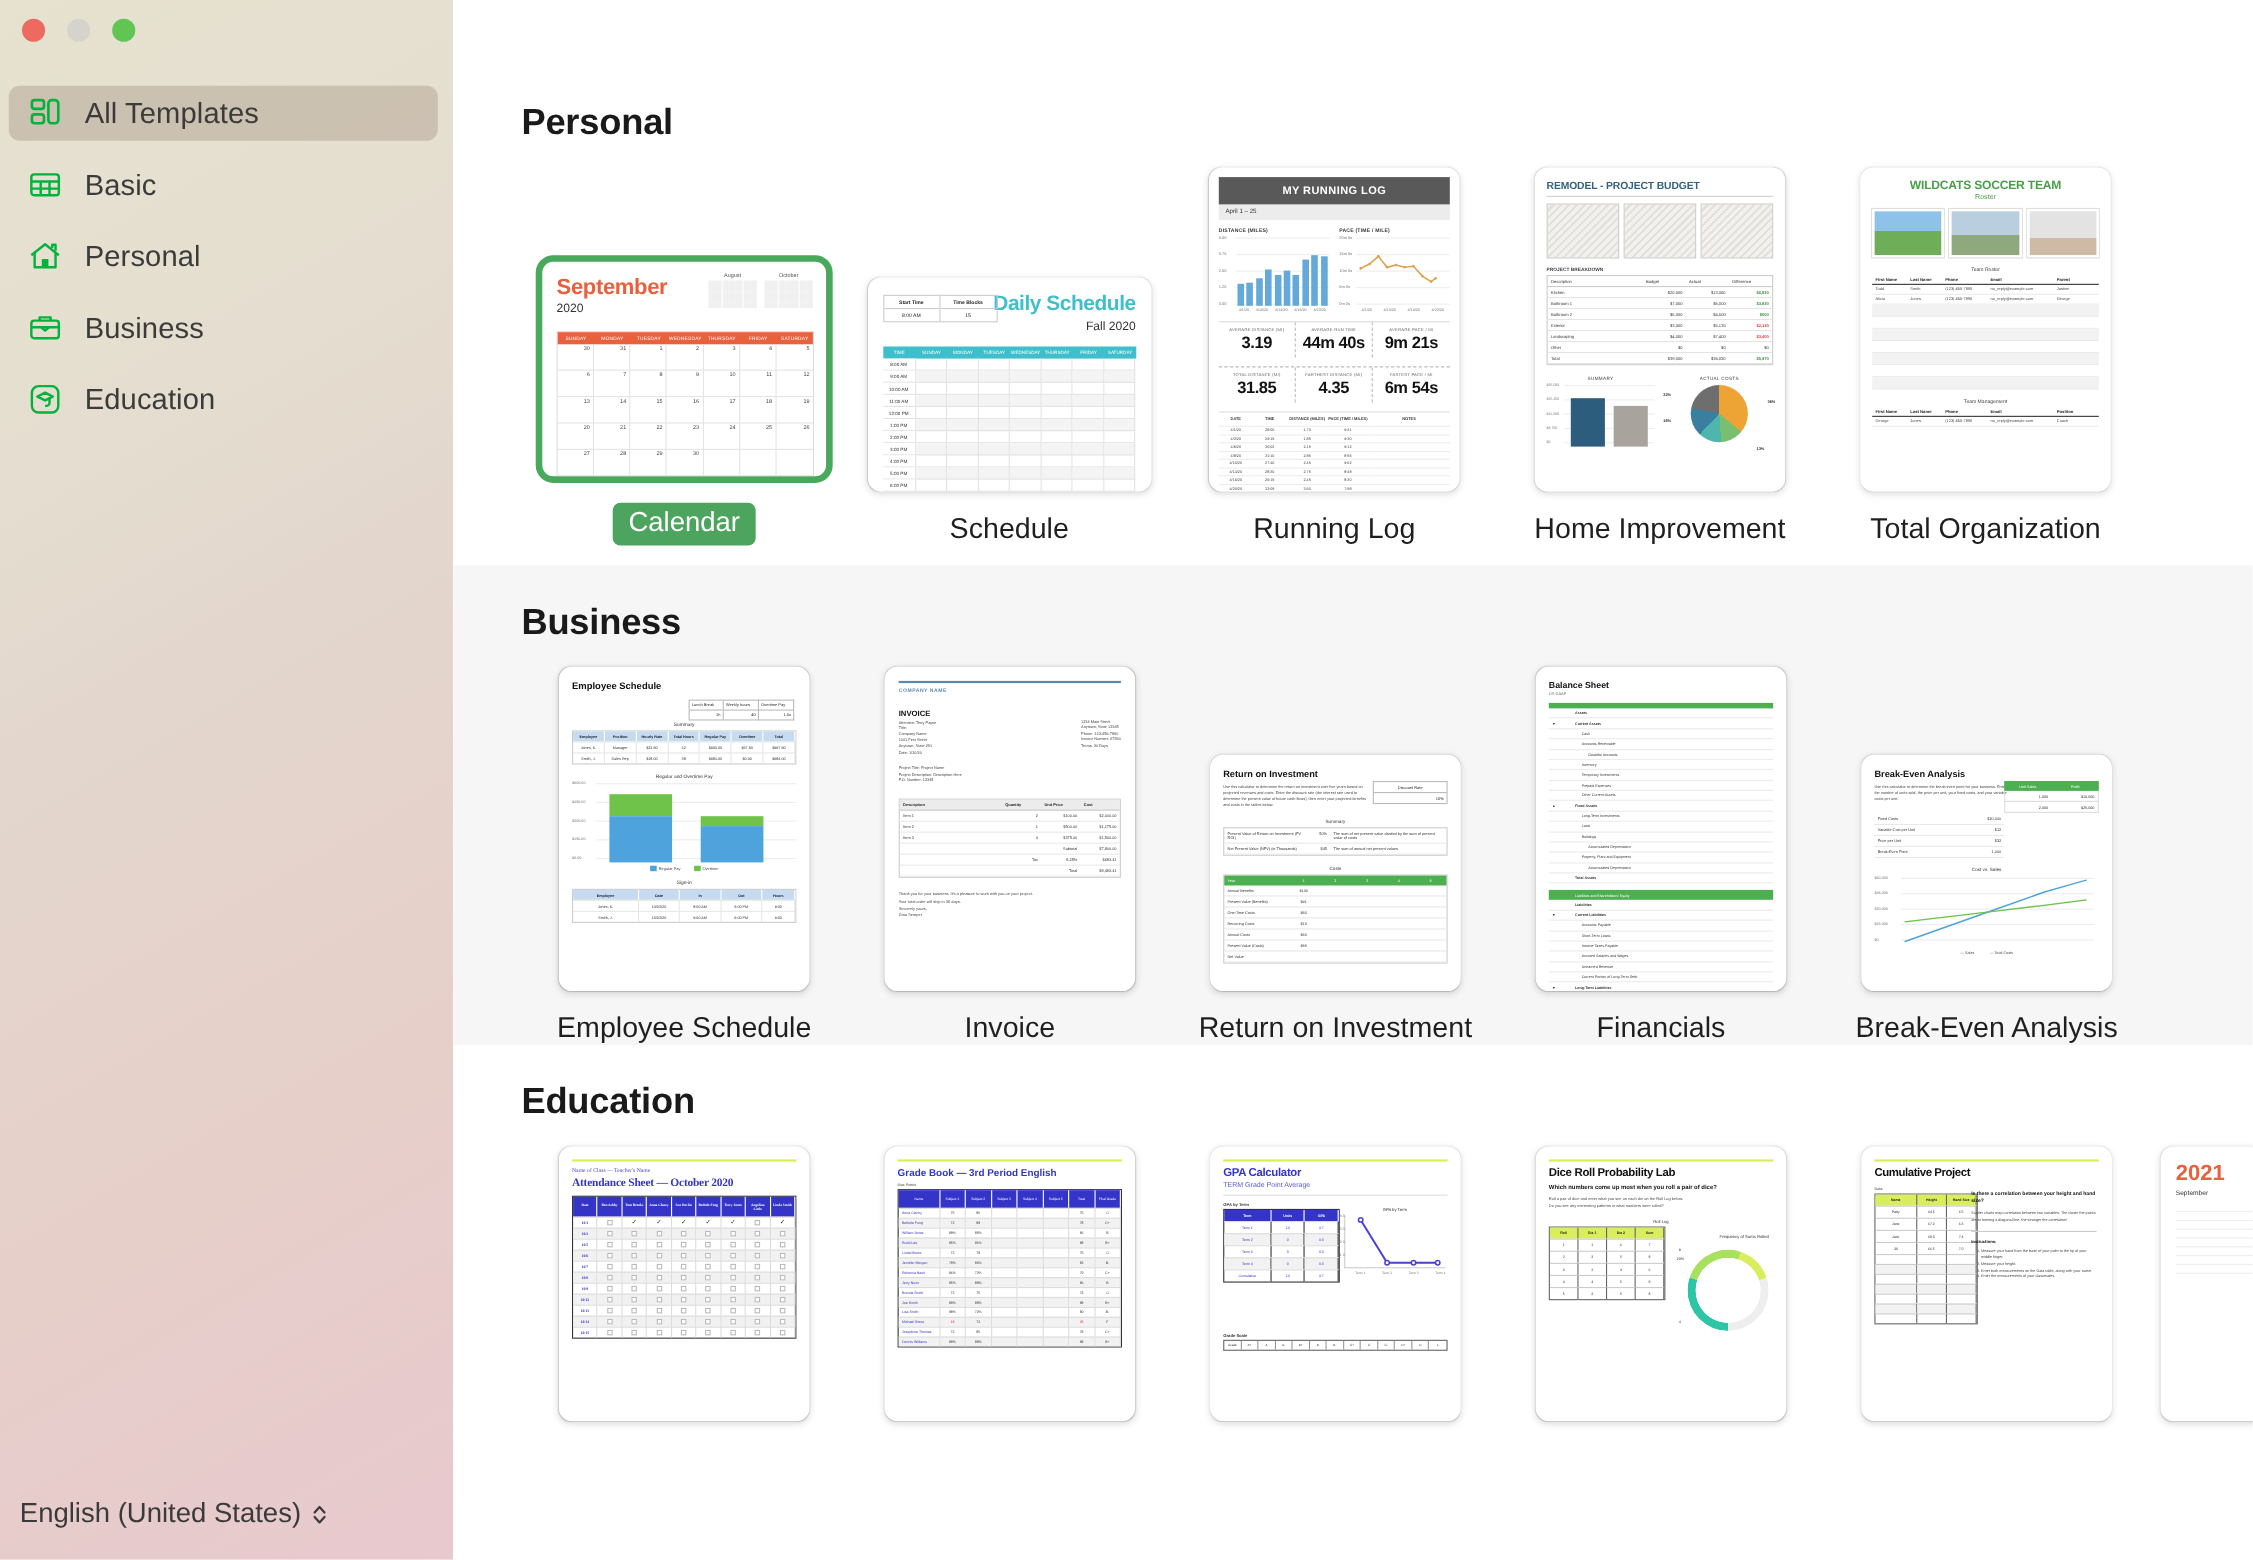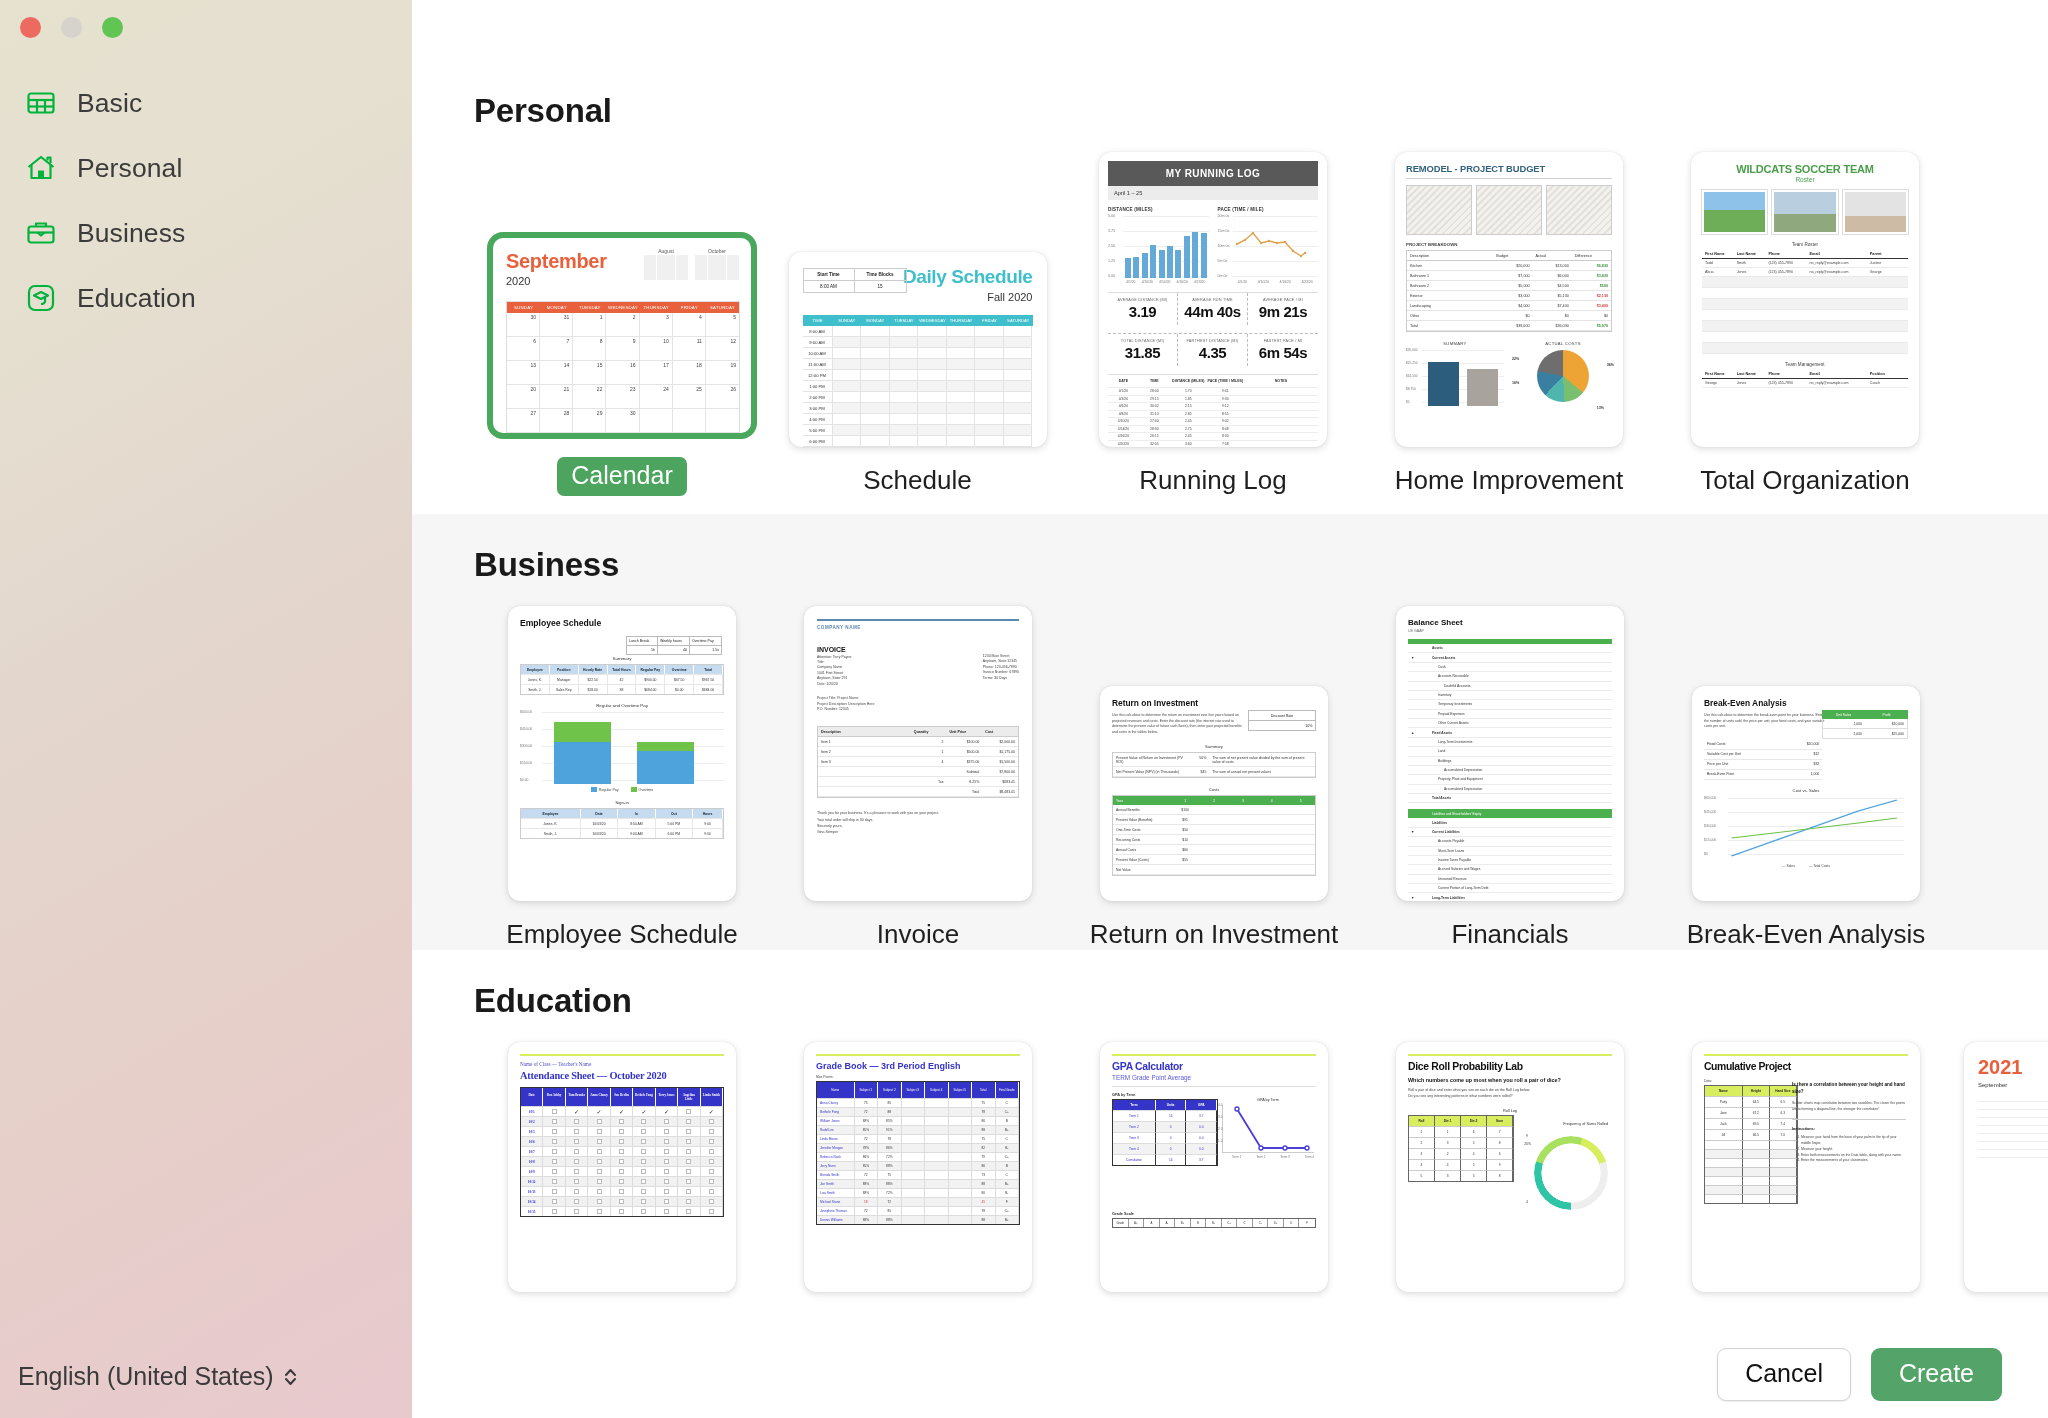--- a/index.html
+++ b/index.html
@@ -396,20 +396,30 @@
   <aside class="sidebar">
 
     <div class="traffic">
       <span class="dot red"></span>
       <span class="dot yellow"></span>
       <span class="dot green"></span>
     </div>
 
     <nav class="nav">
 
+      <div class="nav-item active">
+        <span class="nav-icon">
+          <svg width="32" height="32" viewBox="0 0 32 32" fill="none" stroke="#00b33c" stroke-width="2.4">
+            <rect x="4" y="4" width="11" height="8" rx="2.5"></rect>
+            <rect x="4" y="17" width="11" height="8" rx="2.5"></rect>
+            <rect x="19" y="4" width="9" height="21" rx="3"></rect>
+          </svg>
+        </span>
+        <span class="nav-label">All Templates</span>
+      </div>
 
       <div class="nav-item">
         <span class="nav-icon">
           <svg width="32" height="32" viewBox="0 0 32 32" fill="none" stroke="#00b33c" stroke-width="2.2">
             <rect x="3.5" y="6.5" width="25" height="19" rx="2.5"></rect>
             <line x1="3.5" y1="13" x2="28.5" y2="13"></line>
             <line x1="3.5" y1="19.5" x2="28.5" y2="19.5"></line>
             <line x1="12" y1="13" x2="12" y2="25.5"></line>
             <line x1="20" y1="13" x2="20" y2="25.5"></line>
           </svg>
@@ -2511,19 +2521,15 @@
                 </div>
               </div>
             </div>
           </div>
 
         </div>
       </section>
 
     </div>
 
-    <div class="footer">
-      <button class="btn btn-cancel">Cancel</button>
-      <button class="btn btn-create">Create</button>
-    </div>
 
   </main>
 </div>
 
 </body></html>

